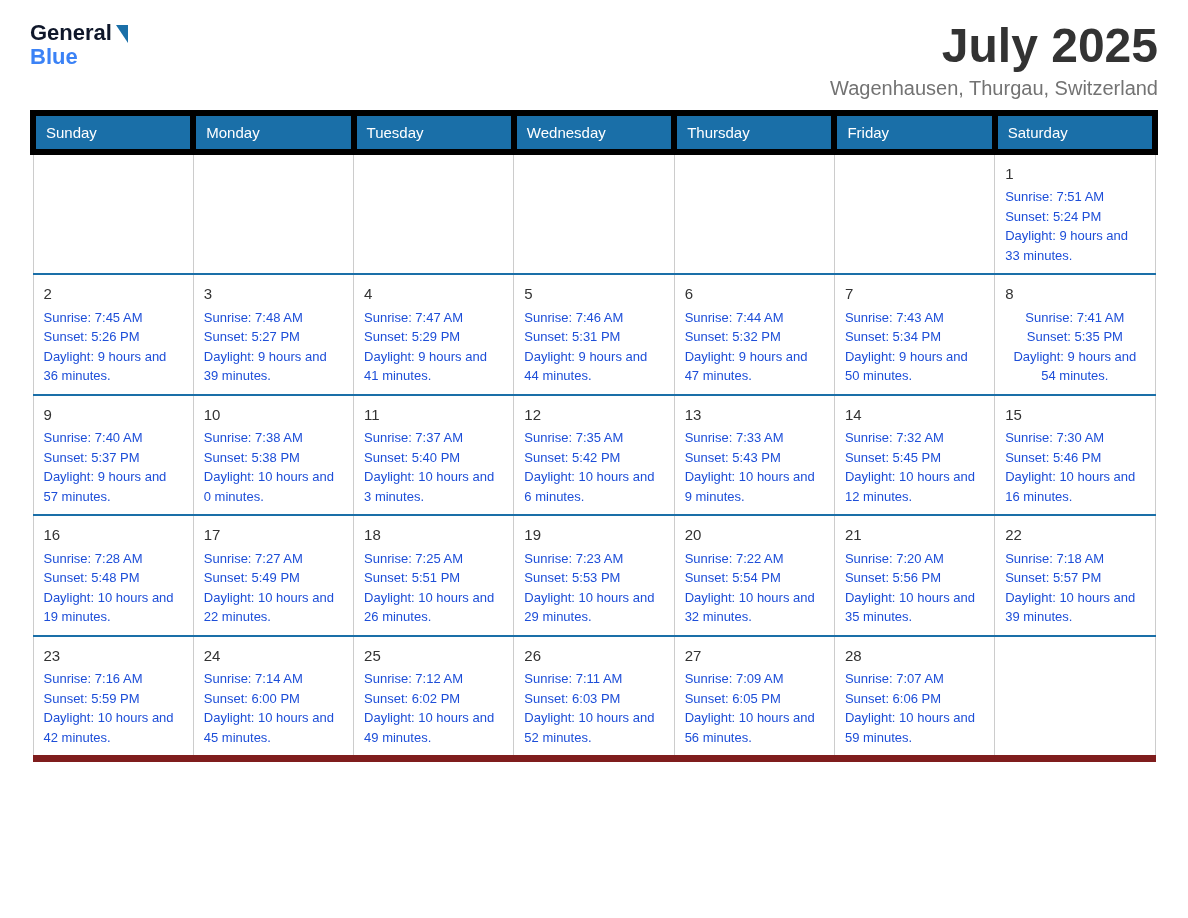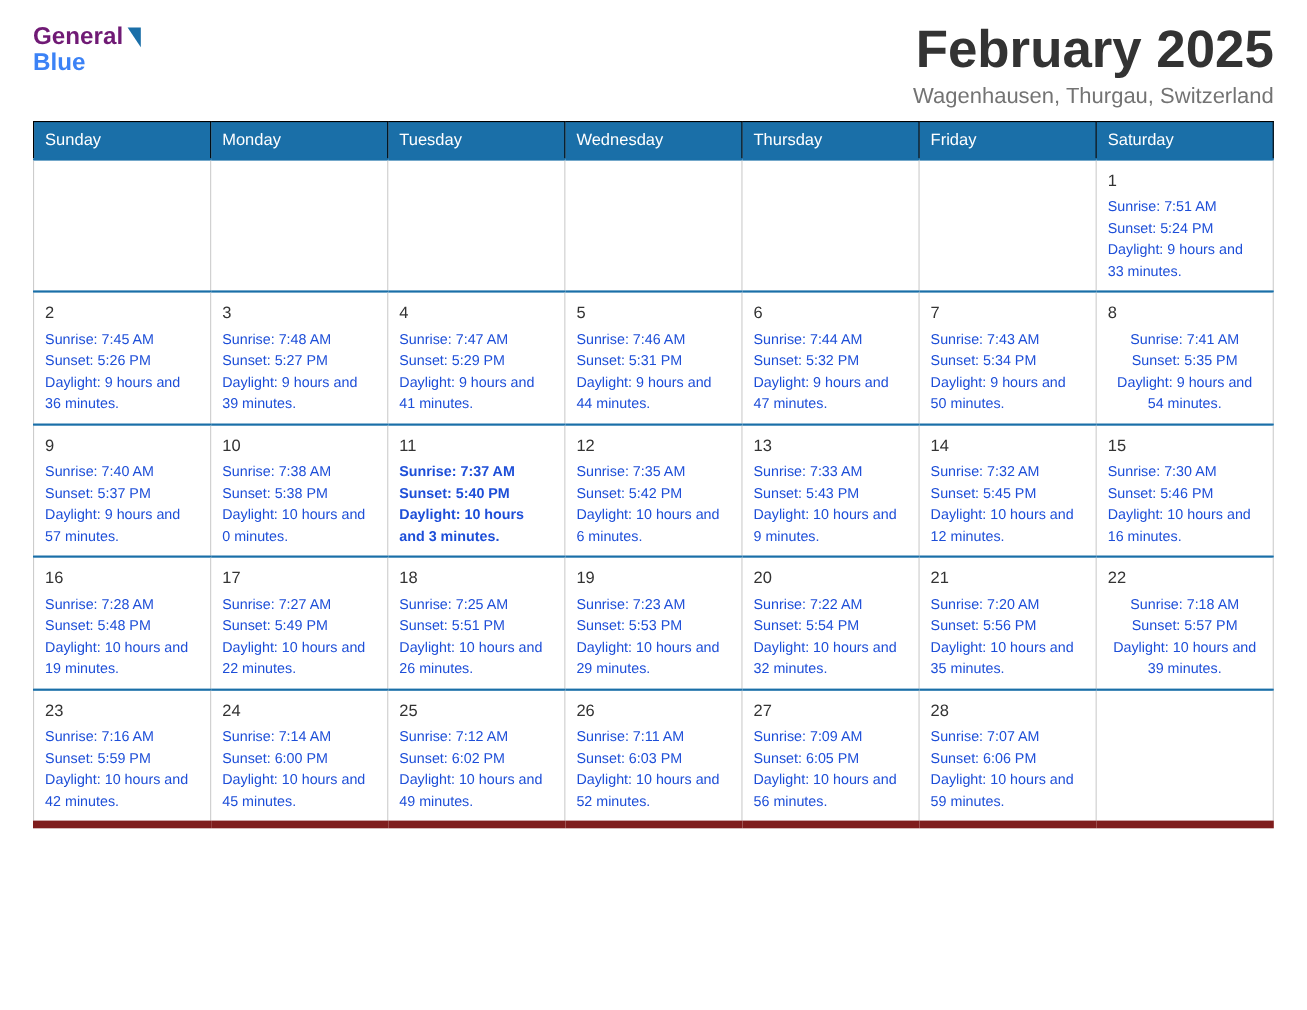--- a/index.html
+++ b/index.html
@@ -22,21 +22,21 @@
       flex-direction: column;
       align-items: flex-start;
     }
     .logo-top {
       display: flex;
       align-items: center;
     }
     .logo-general {
       font-size: 22px;
       font-weight: bold;
-      color: #701a75;
+      color: #0f172a;
     }
     .logo-arrow {
       width: 0;
       height: 0;
       border-left: 12px solid transparent;
       border-right: 0px solid transparent;
       border-top: 18px solid #1a6fa8;
       margin-left: 4px;
       margin-top: 2px;
     }
@@ -65,21 +65,21 @@
       border-collapse: collapse;
       margin-top: 10px;
     }
     .calendar th {
       background-color: #1a6fa8;
       color: #fff;
       padding: 8px 10px;
       text-align: left;
       font-size: 15px;
       font-weight: normal;
-      border: 1px solid #000000;
+      border: 6px solid #000000;
     }
     .calendar td {
       vertical-align: top;
       padding: 8px 10px;
       border: 1px solid #ccc;
       width: calc(100% / 7);
       min-height: 100px;
       font-size: 13px;
       line-height: 1.5;
       background: #fff;
@@ -110,21 +110,21 @@
 
 <div class="header">
   <div class="logo">
     <div class="logo-top">
       <span class="logo-general">General</span>
       <div class="logo-arrow"></div>
     </div>
     <span class="logo-blue">Blue</span>
   </div>
   <div class="title-block">
-    <div class="page-title">February 2025</div>
+    <div class="page-title">July 2025</div>
     <div class="subtitle">Wagenhausen, Thurgau, Switzerland</div>
   </div>
 </div>
 
 <table class="calendar">
   <thead>
     <tr>
     <th>Sunday</th>
         <th>Monday</th>
         <th>Tuesday</th>
@@ -201,21 +201,21 @@
 Daylight: 9 hours and 57 minutes.</div>
         </td>
         <td>
           <span class="day-number">10</span>
           <div class="day-info" style="white-space: pre-line;">Sunrise: 7:38 AM
 Sunset: 5:38 PM
 Daylight: 10 hours and 0 minutes.</div>
         </td>
         <td>
           <span class="day-number">11</span>
-          <div class="day-info" style="white-space: pre-line; font-weight: bold;">Sunrise: 7:37 AM
+          <div class="day-info" style="white-space: pre-line;">Sunrise: 7:37 AM
 Sunset: 5:40 PM
 Daylight: 10 hours and 3 minutes.</div>
         </td>
         <td>
           <span class="day-number">12</span>
           <div class="day-info" style="white-space: pre-line;">Sunrise: 7:35 AM
 Sunset: 5:42 PM
 Daylight: 10 hours and 6 minutes.</div>
         </td>
         <td>
@@ -269,21 +269,21 @@
 Daylight: 10 hours and 32 minutes.</div>
         </td>
         <td>
           <span class="day-number">21</span>
           <div class="day-info" style="white-space: pre-line;">Sunrise: 7:20 AM
 Sunset: 5:56 PM
 Daylight: 10 hours and 35 minutes.</div>
         </td>
         <td>
           <span class="day-number">22</span>
-          <div class="day-info" style="white-space: pre-line; text-align: center;">Sunrise: 7:18 AM
+          <div class="day-info" style="white-space: pre-line;">Sunrise: 7:18 AM
 Sunset: 5:57 PM
 Daylight: 10 hours and 39 minutes.</div>
         </td>
       </tr>
       <tr class="last-row">
         <td>
           <span class="day-number">23</span>
           <div class="day-info" style="white-space: pre-line;">Sunrise: 7:16 AM
 Sunset: 5:59 PM
 Daylight: 10 hours and 42 minutes.</div>

